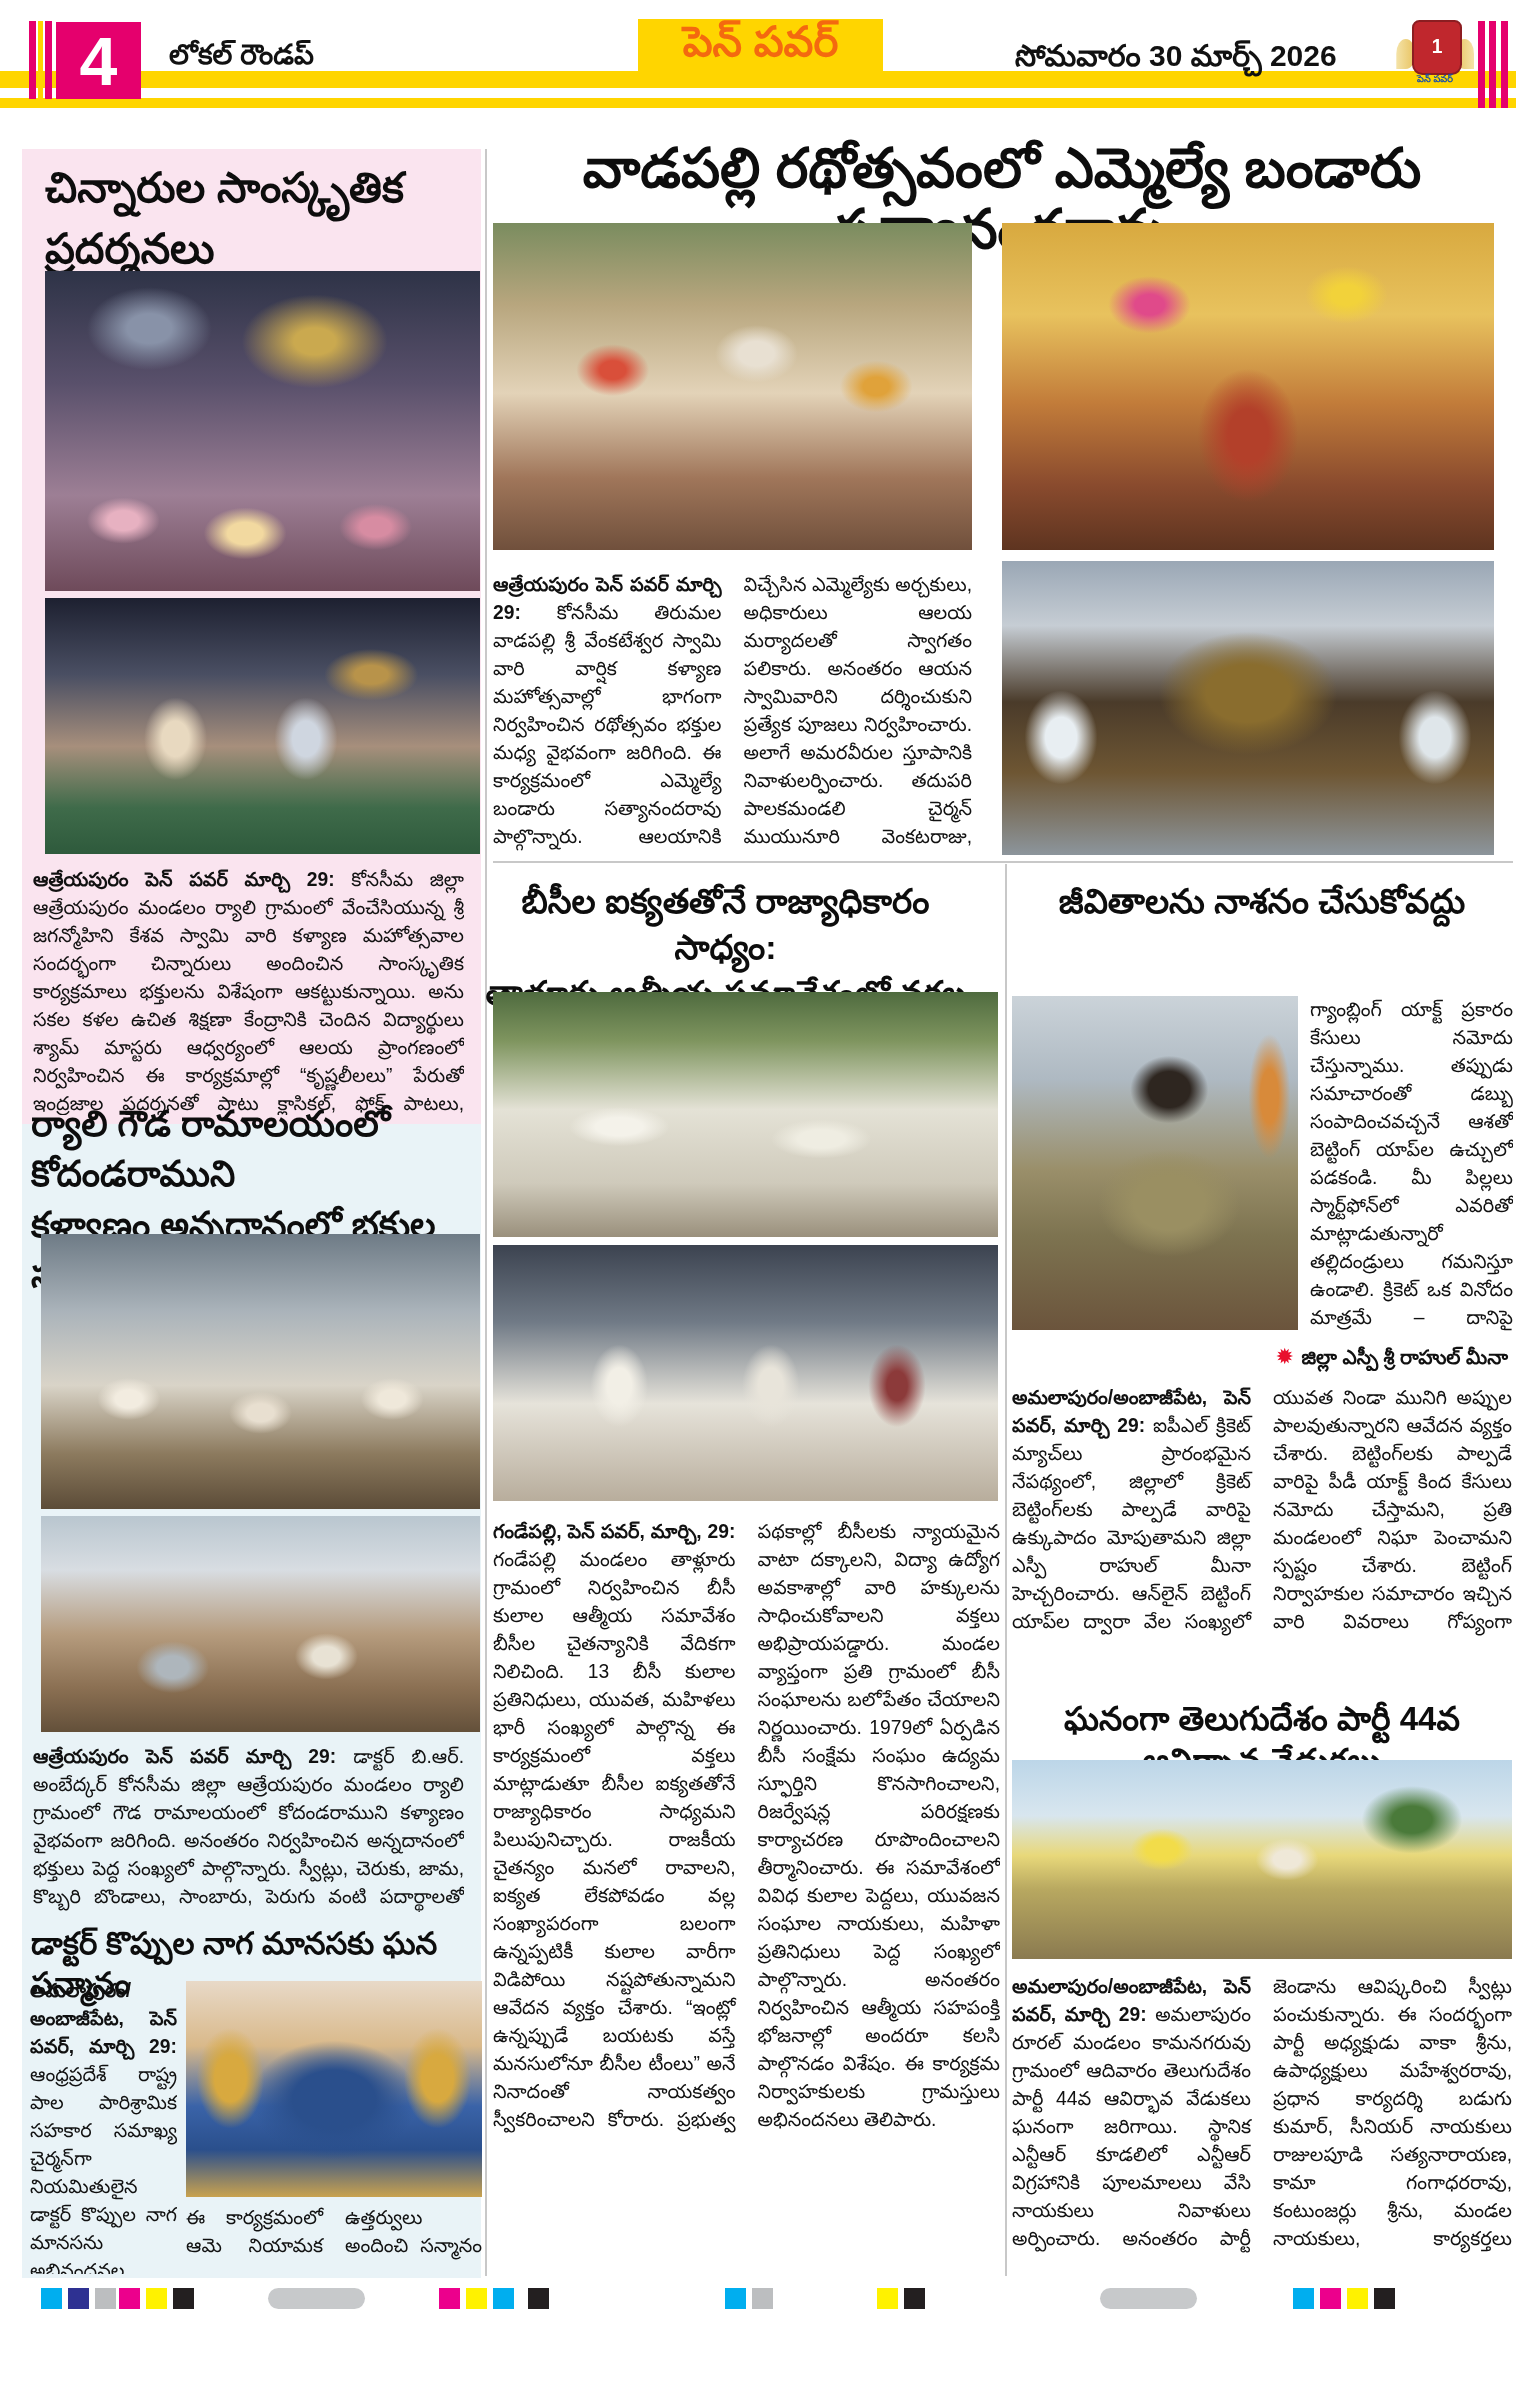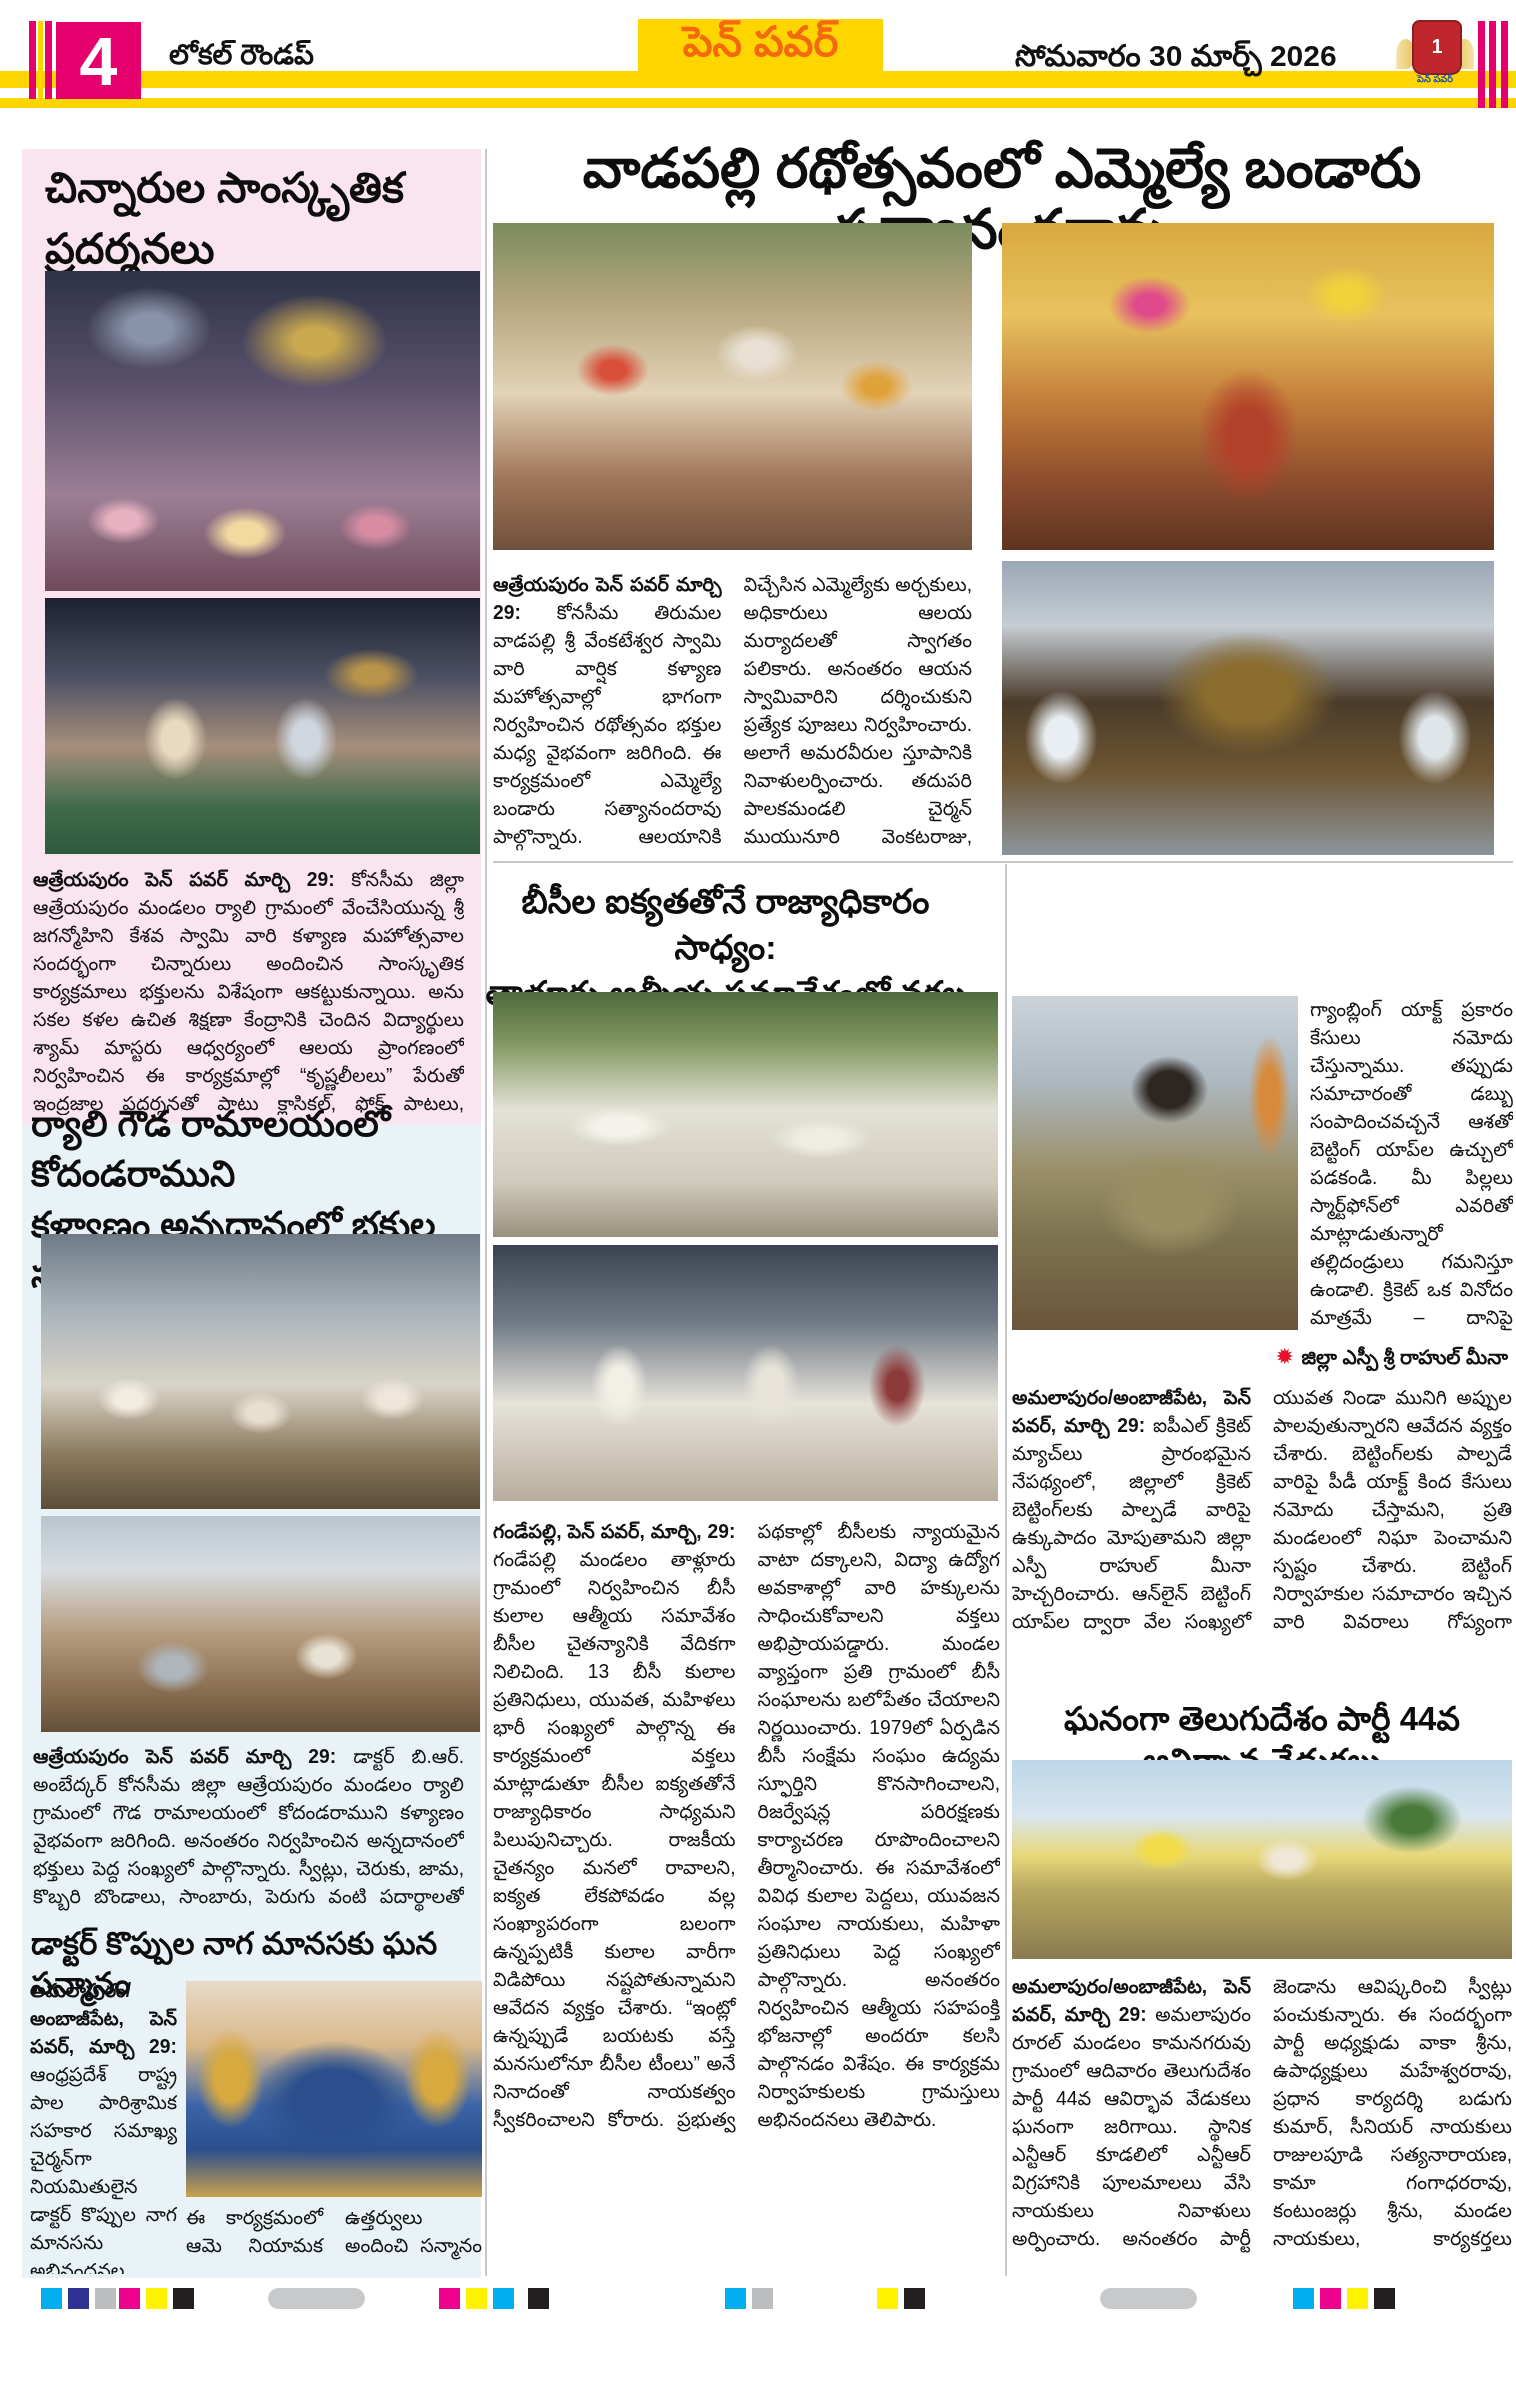--- a/index.html
+++ b/index.html
@@ -188,20 +188,21 @@
     <div>బీసీల ఐక్యతతోనే రాజ్యాధికారం సాధ్యం:</div>
     <div>తాళ్లూరు ఆత్మీయ సమావేశంలో వక్తల పిలుపు</div>
   </div>
   <div class="abs photo ph8" style="left:493px;top:992px;width:505px;height:245px;"></div>
   <div class="abs photo ph9" style="left:493px;top:1245px;width:505px;height:256px;"></div>
   <div class="abs body-txt cols2" style="left:493px;top:1518px;width:507px;height:758px;">
     <b class="dl">గండేపల్లి, పెన్ పవర్, మార్చి, 29:</b><span>గండేపల్లి మండలం తాళ్లూరు గ్రామంలో నిర్వహించిన బీసీ కులాల ఆత్మీయ సమావేశం బీసీల చైతన్యానికి వేదికగా నిలిచింది. 13 బీసీ కులాల ప్రతినిధులు, యువత, మహిళలు భారీ సంఖ్యలో పాల్గొన్న ఈ కార్యక్రమంలో వక్తలు మాట్లాడుతూ బీసీల ఐక్యతతోనే రాజ్యాధికారం సాధ్యమని పిలుపునిచ్చారు. రాజకీయ చైతన్యం మనలో రావాలని, ఐక్యత లేకపోవడం వల్ల సంఖ్యాపరంగా బలంగా ఉన్నప్పటికీ కులాల వారీగా విడిపోయి నష్టపోతున్నామని ఆవేదన వ్యక్తం చేశారు. “ఇంట్లో ఉన్నప్పుడే బయటకు వస్తే మనసులోనూ బీసీల టీంలు” అనే నినాదంతో నాయకత్వం స్వీకరించాలని కోరారు. ప్రభుత్వ పథకాల్లో బీసీలకు న్యాయమైన వాటా దక్కాలని, విద్యా ఉద్యోగ అవకాశాల్లో వారి హక్కులను సాధించుకోవాలని వక్తలు అభిప్రాయపడ్డారు. మండల వ్యాప్తంగా ప్రతి గ్రామంలో బీసీ సంఘాలను బలోపేతం చేయాలని నిర్ణయించారు. 1979లో ఏర్పడిన బీసీ సంక్షేమ సంఘం ఉద్యమ స్ఫూర్తిని కొనసాగించాలని, రిజర్వేషన్ల పరిరక్షణకు కార్యాచరణ రూపొందించాలని తీర్మానించారు. ఈ సమావేశంలో వివిధ కులాల పెద్దలు, యువజన సంఘాల నాయకులు, మహిళా ప్రతినిధులు పెద్ద సంఖ్యలో పాల్గొన్నారు. అనంతరం నిర్వహించిన ఆత్మీయ సహపంక్తి భోజనాల్లో అందరూ కలసి పాల్గొనడం విశేషం. ఈ కార్యక్రమ నిర్వాహకులకు గ్రామస్తులు అభినందనలు తెలిపారు.</span>
   </div>
 
   <div class="abs hl hl-mid" style="left:1012px;top:879px;width:500px;">
+    <div>జీవితాలను నాశనం చేసుకోవద్దు</div>
   </div>
   <div class="abs photo ph10" style="left:1012px;top:996px;width:286px;height:334px;"></div>
   <div class="abs body-txt" style="left:1310px;top:996px;width:203px;height:338px;">గ్యాంబ్లింగ్ యాక్ట్ ప్రకారం కేసులు నమోదు చేస్తున్నాము. తప్పుడు సమాచారంతో డబ్బు సంపాదించవచ్చనే ఆశతో బెట్టింగ్ యాప్‌ల ఉచ్చులో పడకండి. మీ పిల్లలు స్మార్ట్‌ఫోన్‌లో ఎవరితో మాట్లాడుతున్నారో తల్లిదండ్రులు గమనిస్తూ ఉండాలి. క్రికెట్ ఒక వినోదం మాత్రమే – దానిపై జూదానికి పాల్పడి మీ కుటుంబాలను నాశనం చేసుకోవద్దు.</div>
   <div class="abs caption" style="left:1017px;top:1344px;width:491px;text-align:right;">
     <span class="star">✹</span><span>జిల్లా ఎస్పీ శ్రీ రాహుల్ మీనా</span>
   </div>
   <div class="abs body-txt cols2" style="left:1012px;top:1384px;width:500px;height:266px;">
     <b class="dl">అమలాపురం/అంబాజీపేట, పెన్ పవర్, మార్చి 29:</b><span>ఐపీఎల్ క్రికెట్ మ్యాచ్‌లు ప్రారంభమైన నేపథ్యంలో, జిల్లాలో క్రికెట్ బెట్టింగ్‌లకు పాల్పడే వారిపై ఉక్కుపాదం మోపుతామని జిల్లా ఎస్పీ రాహుల్ మీనా హెచ్చరించారు. ఆన్‌లైన్ బెట్టింగ్ యాప్‌ల ద్వారా వేల సంఖ్యలో యువత నిండా మునిగి అప్పుల పాలవుతున్నారని ఆవేదన వ్యక్తం చేశారు. బెట్టింగ్‌లకు పాల్పడే వారిపై పీడీ యాక్ట్ కింద కేసులు నమోదు చేస్తామని, ప్రతి మండలంలో నిఘా పెంచామని స్పష్టం చేశారు. బెట్టింగ్ నిర్వాహకుల సమాచారం ఇచ్చిన వారి వివరాలు గోప్యంగా ఉంచబడతాయని తెలిపారు. మీ పరిసరాల్లో ఎక్కడైనా బెట్టింగ్ జరుగుతున్నట్లు తెలిస్తే వెంటనే డయల్ 100/112 కు లేదా స్థానిక పోలీసులకు సమాచారం ఇవ్వాలని కోరారు.</span>
   </div>
 

